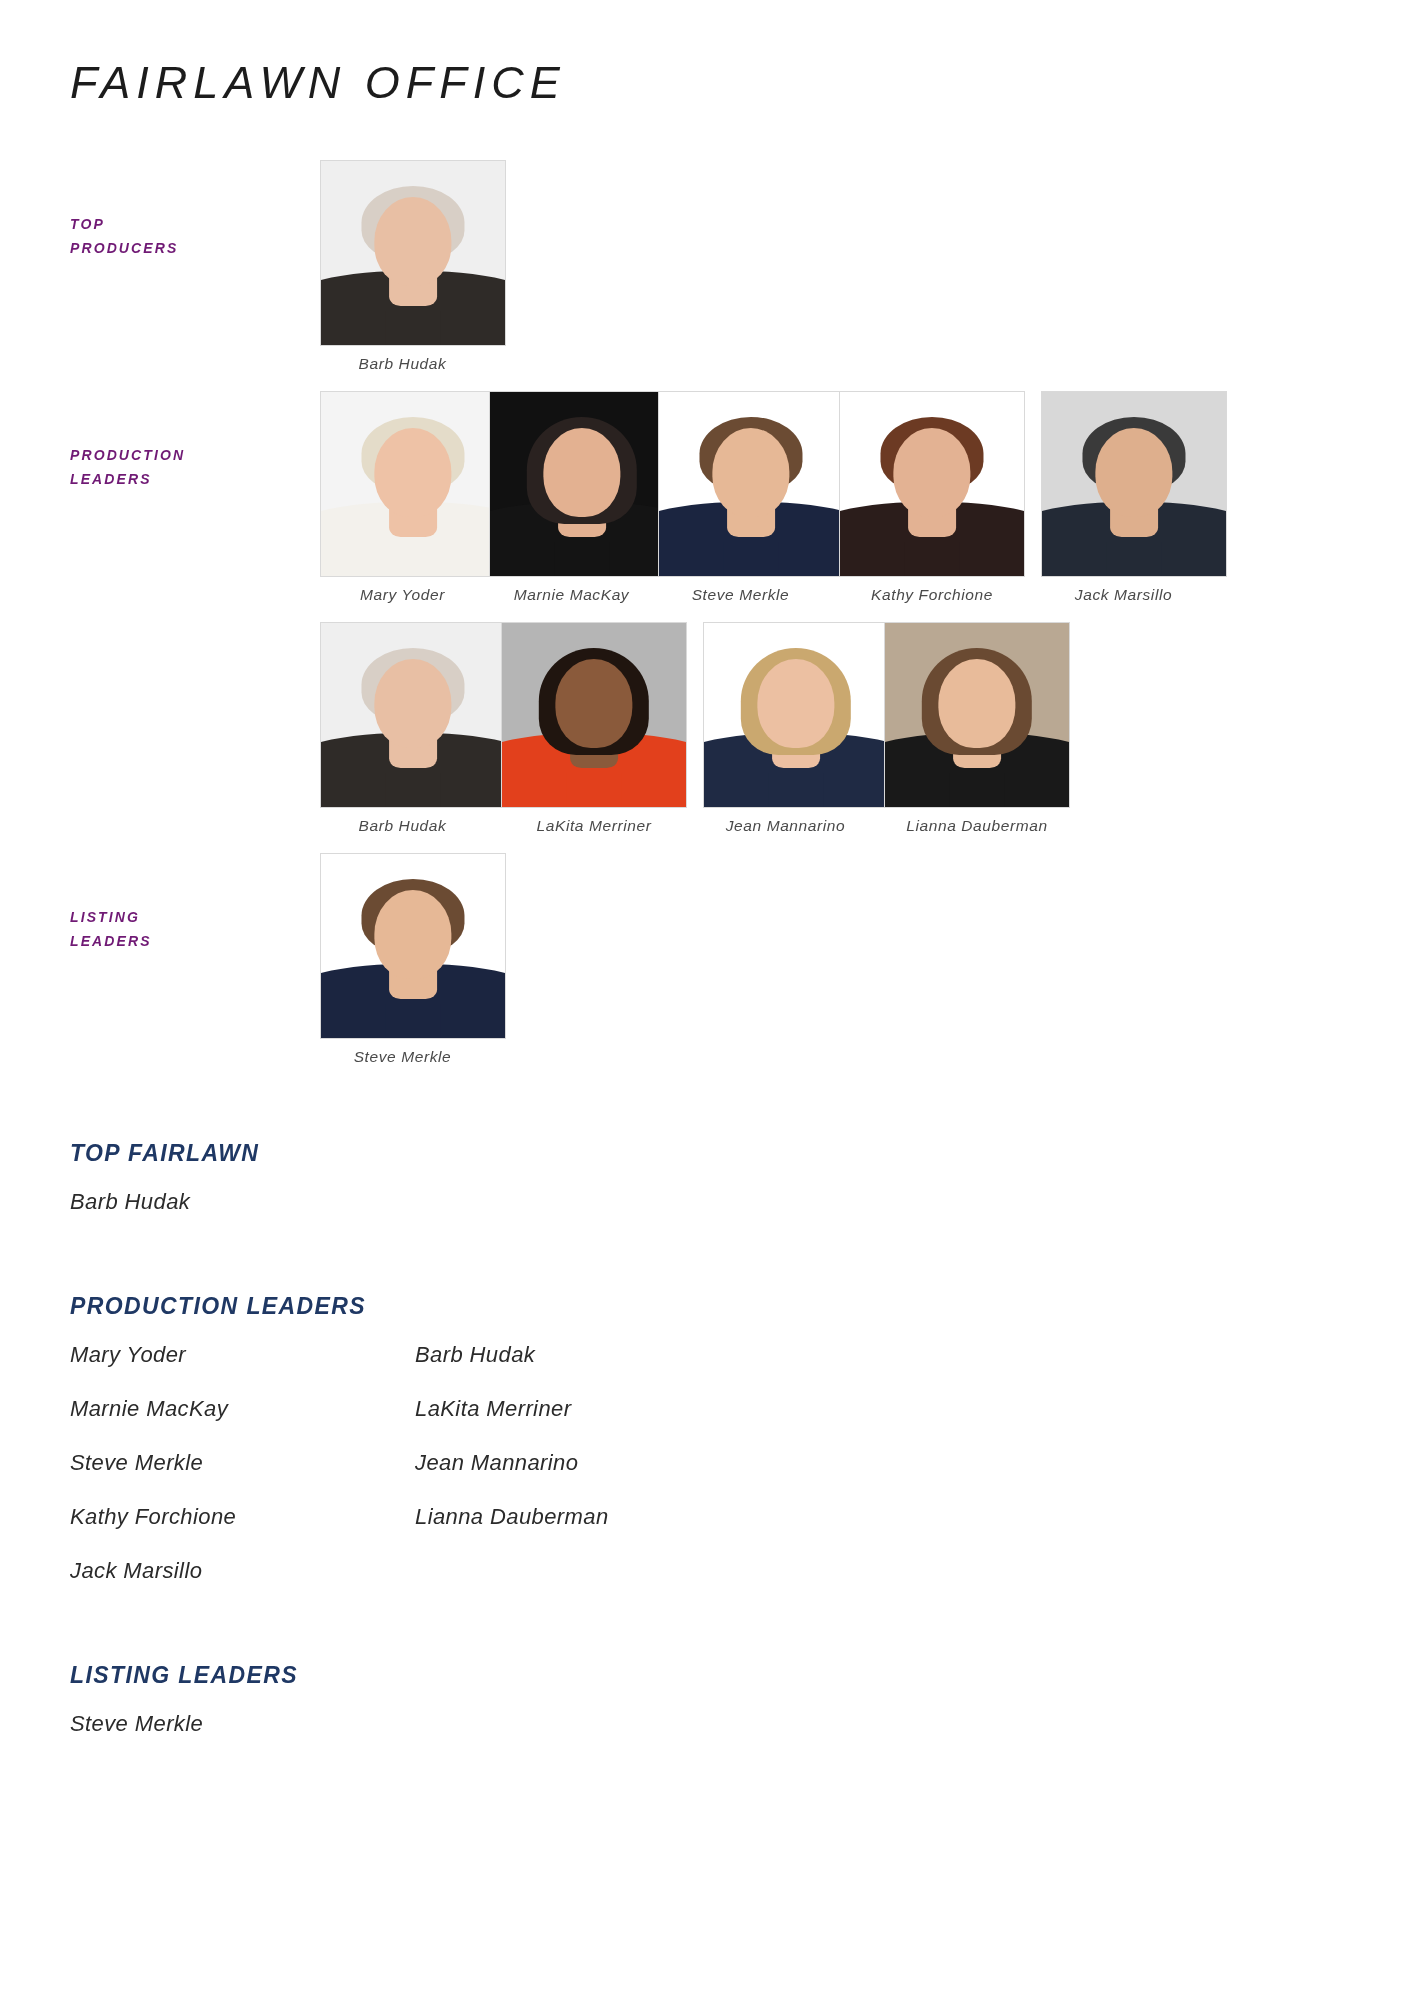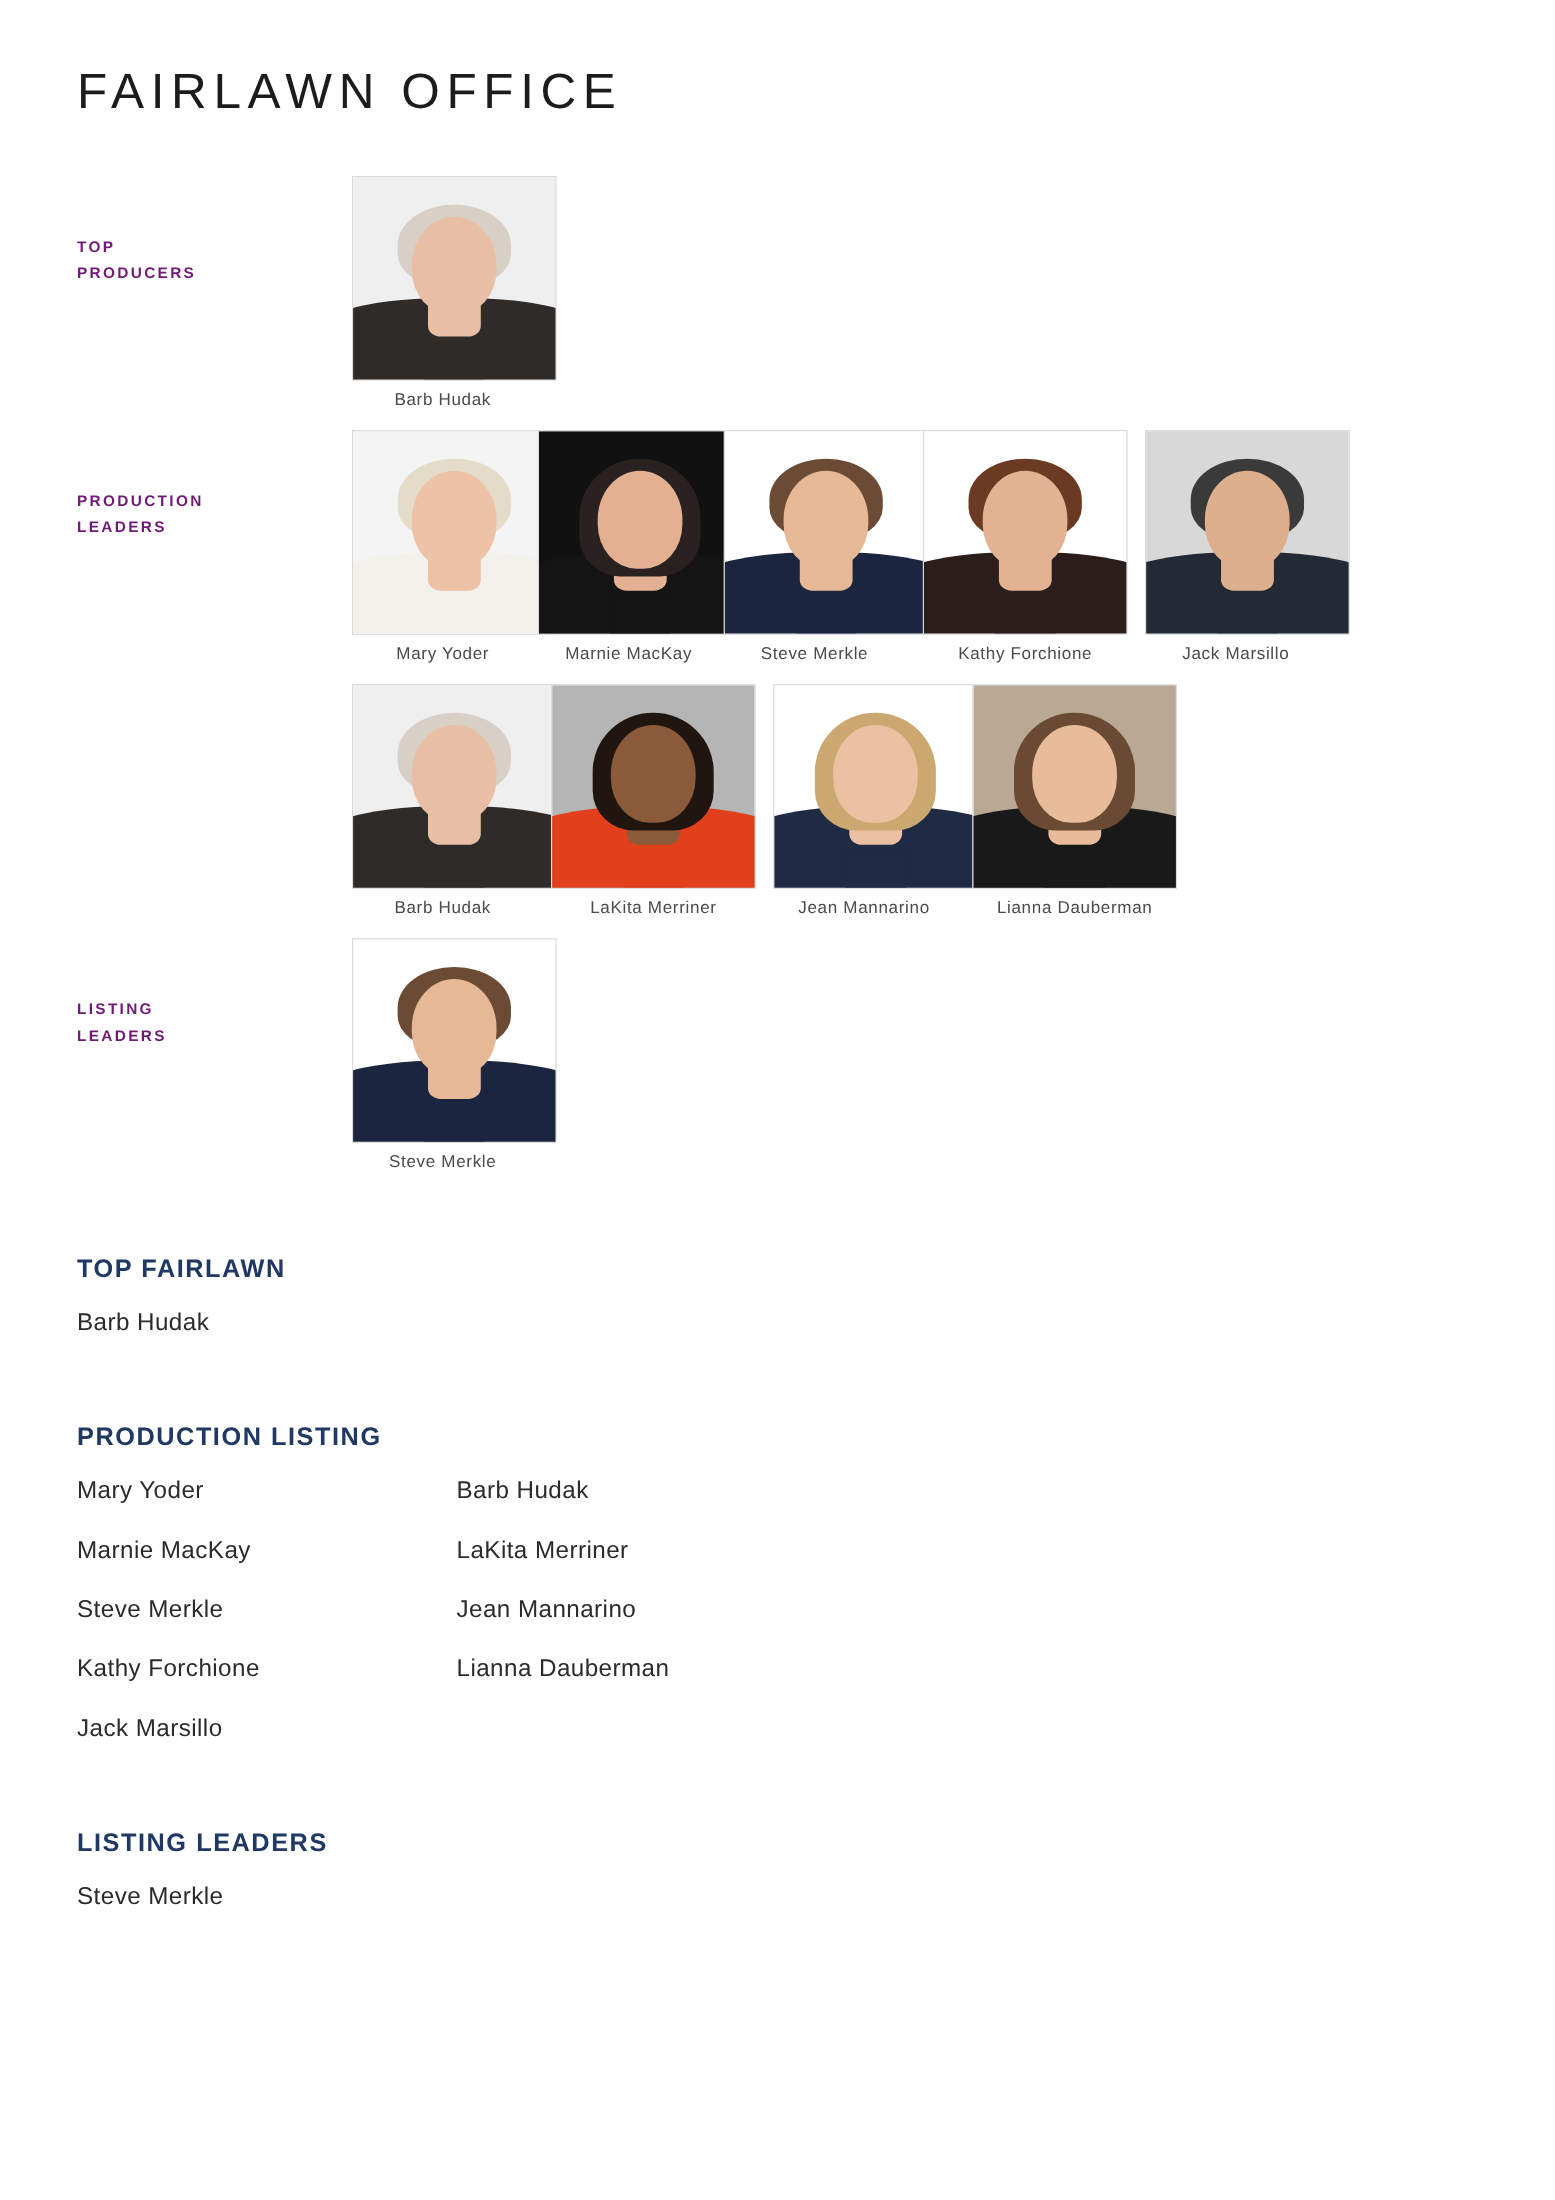--- a/index.html
+++ b/index.html
@@ -13,20 +13,21 @@
     font-family: "Liberation Sans", sans-serif;
     color: #222222;
     -webkit-font-smoothing: antialiased;
   }
   .page {
     position: relative;
     width: 1414px;
     min-height: 2000px;
     box-sizing: border-box;
     padding: 48px 70px 40px 70px;
+    font-style: italic;
   }
 
   
   .page-title {
     font-size: 45px;
     letter-spacing: 6px;
     font-weight: 400;
     color: #1c1c1c;
     margin: 10px 0 0 0;
     line-height: 1.1;
@@ -346,21 +347,21 @@
       </div>
     </div>
 
   <div class="list-section" id="name-lists">
       <div class="list-heading">TOP FAIRLAWN</div>
       <div class="names-grid">
         <div class="names-col">
           <div class="name-item">Barb Hudak</div>
         </div>
       </div>
-      <div class="list-heading spaced">PRODUCTION LISTING</div>
+      <div class="list-heading spaced">PRODUCTION LEADERS</div>
       <div class="names-grid">
         <div class="names-col">
           <div class="name-item">Mary Yoder</div>
           <div class="name-item">Marnie MacKay</div>
           <div class="name-item">Steve Merkle</div>
           <div class="name-item">Kathy Forchione</div>
           <div class="name-item">Jack Marsillo</div>
         </div>
         <div class="names-col">
           <div class="name-item">Barb Hudak</div>

